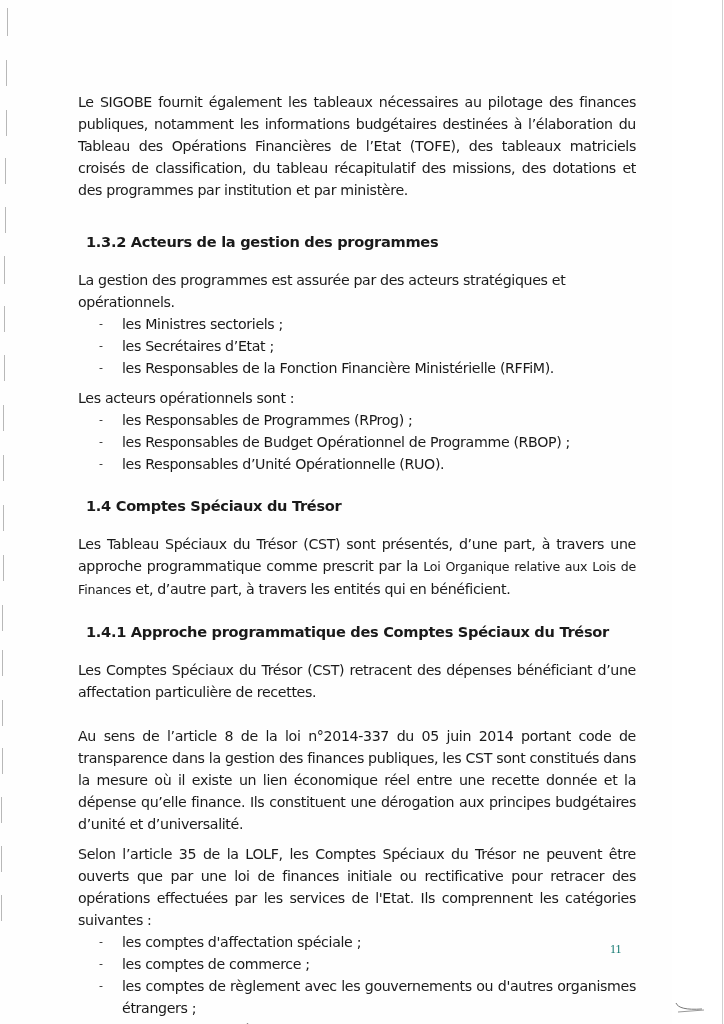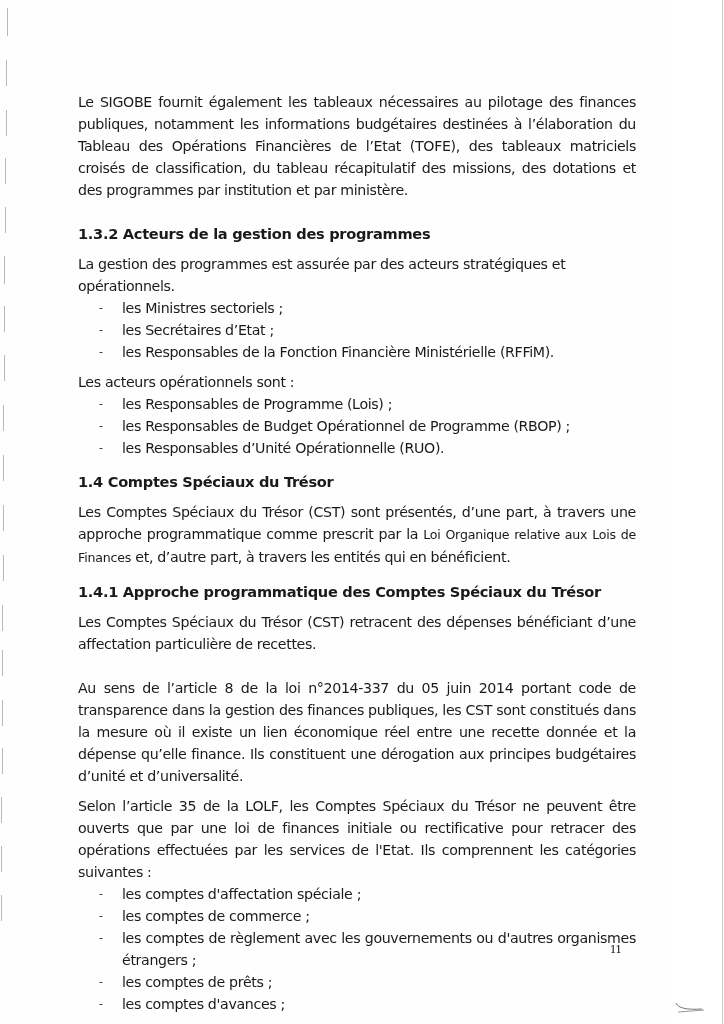--- a/index.html
+++ b/index.html
@@ -29,21 +29,21 @@
       font-size: 14.2px;
       line-height: 22px;
       letter-spacing: -0.35px;
     }
     .para {
       margin: 0;
       text-align: justify;
     }
     .para.ragged { text-align: left; }
     .heading {
-      margin: 0;
+      margin: 8px;
       font-weight: bold;
       font-size: 14.6px;
       letter-spacing: -0.3px;
     }
     .list {
       list-style: none;
       margin: 0;
       padding: 0;
     }
     .list-item {
@@ -72,21 +72,21 @@
       font-size: 8.4px;
       color: #9a9a9a;
       letter-spacing: 0.05px;
     }
     .page-number {
       position: absolute;
       left: 610px;
       top: 942px;
       font-family: "Liberation Serif", serif;
       font-size: 12px;
-      color: #000000;
+      color: #0f766e;
     }
     .binding-mark {
       position: absolute;
       width: 1px;
       background: #b8b8b8;
     }
     .right-edge {
       position: absolute;
       left: 722px;
       top: 0;
@@ -148,39 +148,39 @@
         <li class="list-item">
           <span class="dash">-</span>
           <span>les Responsables de la Fonction Financière Ministérielle (RFFiM).</span>
         </li>
       </ul>
       <div class="gap-s"></div>
       <p class="para ragged">Les acteurs opérationnels sont :</p>
       <ul class="list">
         <li class="list-item">
           <span class="dash">-</span>
-          <span>les Responsables de Programme (Lois) ;</span>
+          <span>les Responsables de Programmes (RProg) ;</span>
         </li>
         <li class="list-item">
           <span class="dash">-</span>
           <span>les Responsables de Budget Opérationnel de Programme (RBOP) ;</span>
         </li>
         <li class="list-item">
           <span class="dash">-</span>
           <span>les Responsables d’Unité Opérationnelle (RUO).</span>
         </li>
       </ul>
     </section>
 
     <div class="gap-m"></div>
 
     <section>
       <h3 class="heading">1.4 Comptes Spéciaux du Trésor</h3>
       <div class="gap-s"></div>
-      <p class="para"><span>Les Comptes Spéciaux du Trésor (CST) sont présentés, d’une part, à travers une approche programmatique comme prescrit par la </span><span class="small-run">Loi Organique relative aux Lois de Finances</span><span> et, d’autre part, à travers les entités qui en bénéficient.</span></p>
+      <p class="para"><span>Les Tableau Spéciaux du Trésor (CST) sont présentés, d’une part, à travers une approche programmatique comme prescrit par la </span><span class="small-run">Loi Organique relative aux Lois de Finances</span><span> et, d’autre part, à travers les entités qui en bénéficient.</span></p>
     </section>
 
     <div class="gap-m"></div>
 
     <section>
       <h3 class="heading">1.4.1 Approche programmatique des Comptes Spéciaux du Trésor</h3>
       <div class="gap-s"></div>
       <p class="para">Les Comptes Spéciaux du Trésor (CST) retracent des dépenses bénéficiant d’une affectation particulière de recettes.</p>
       <div class="gap-l"></div>
       <p class="para">Au sens de l’article 8 de la loi n°2014-337 du 05 juin 2014 portant code de transparence dans la gestion des finances publiques, les CST sont constitués dans la mesure où il existe un lien économique réel entre une recette donnée et la dépense qu’elle finance. Ils constituent une dérogation aux principes budgétaires d’unité et d’universalité.</p>

